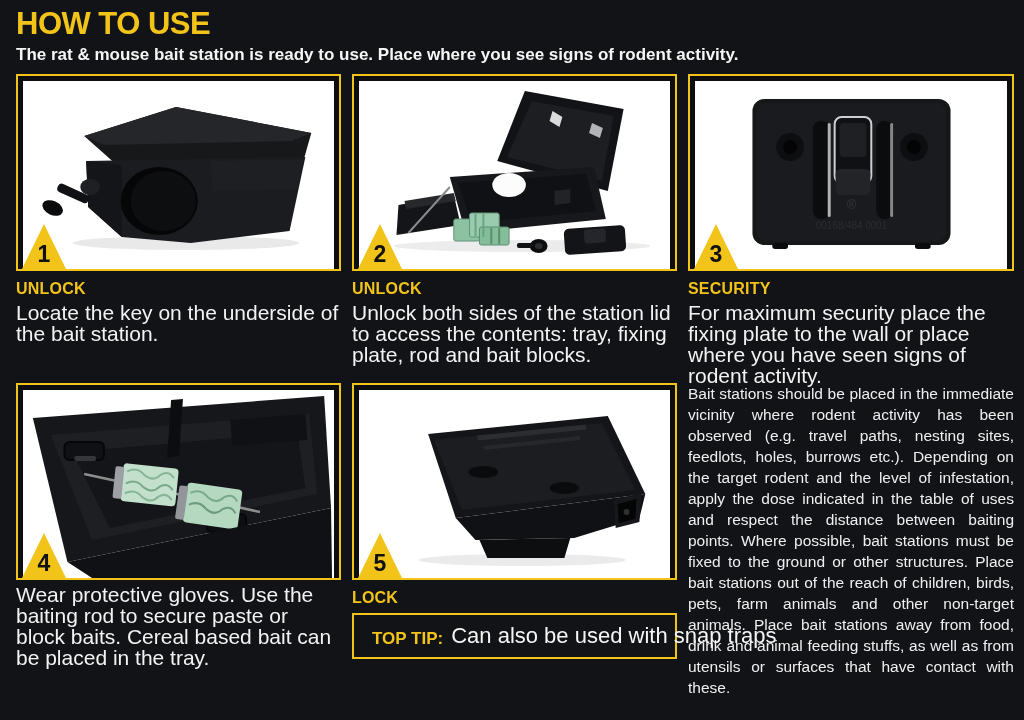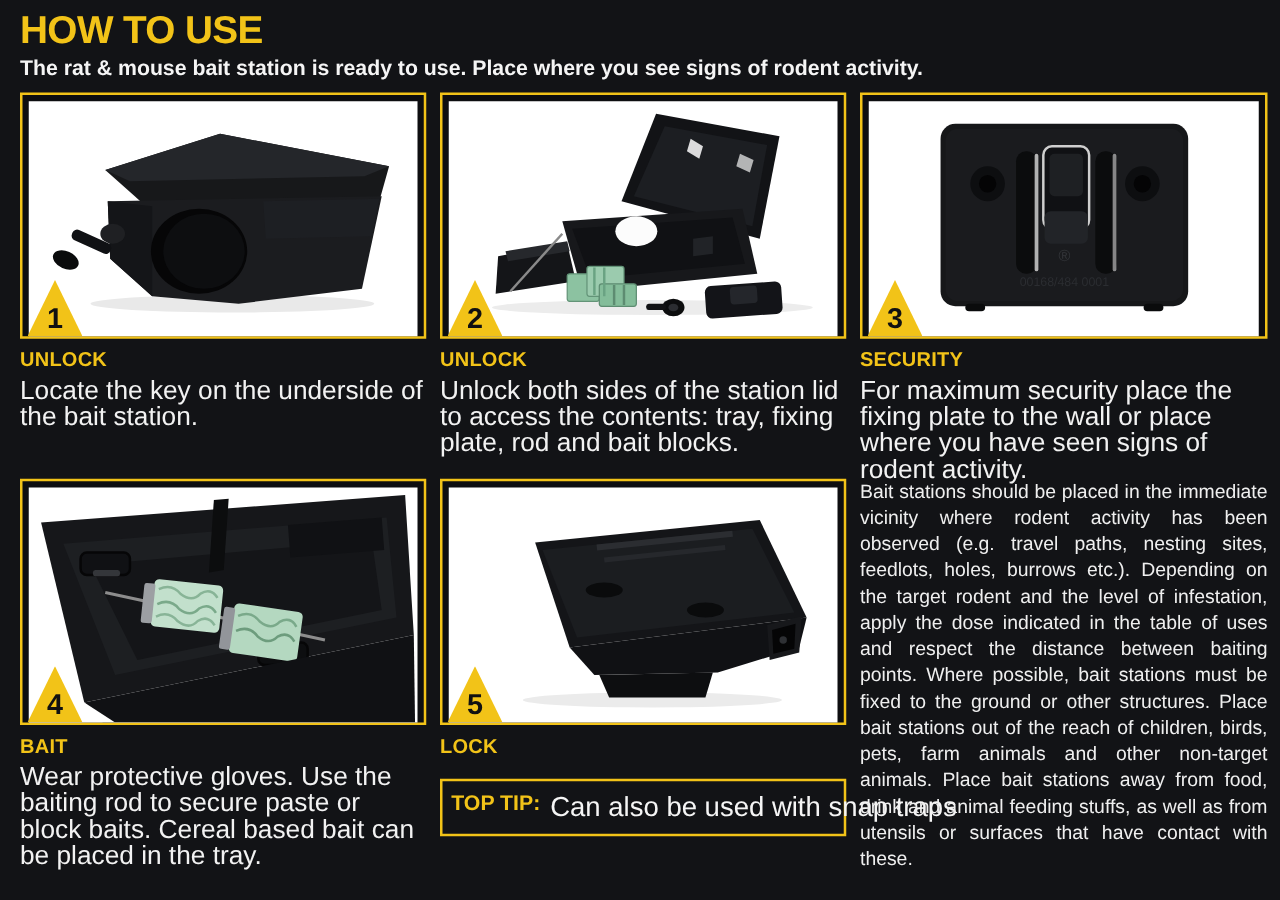--- a/index.html
+++ b/index.html
@@ -72,25 +72,25 @@
     margin-top:4px;
     color:#f2f2f2;
   }
   .placement-note{
     font-size:15.5px;
     line-height:21px;
     text-align:justify;
     color:#efefef;
   }
   .top-tip{
-    margin-top:16px;
+    margin-top:6px;
     border:2px solid var(--accent);
-    padding:8px 7px;
+    padding:8px 18px;
     display:flex;
-    align-items:flex-start;
+    align-items:flex-end;
     gap:8px;
     white-space:nowrap;
   }
   .top-tip-label{
     color:var(--accent);
     font-weight:bold;
     font-size:17px;
   }
   .top-tip-text{font-size:22px;color:#f5f5f5;}
 </style>
@@ -231,21 +231,20 @@
               <rect x="156" y="100" width="9" height="34" rx="2" fill="#92959a"></rect>
             </g>
             <polygon points="45,172 312,118 313,188 60,188" fill="#101114"></polygon>
             <polygon points="0,188 0,150 45,172 70,188" fill="#ffffff"></polygon>
           </svg>
         </div>
         <div class="badge">
             <span>4</span>
           </div>
       </div>
-      <div class="step-title">BAIT</div>
       <div class="step-desc">Wear protective gloves. Use the baiting rod to secure paste or block baits. Cereal based bait can be placed in the tray.</div>
     </div>
 
     <div class="step">
       <div class="photo-frame">
         <div class="photo">
           <svg viewBox="0 0 315 188" preserveAspectRatio="none">
             <ellipse cx="165" cy="170" rx="105" ry="6" fill="#ebebeb"></ellipse>
             <polygon points="70,44 252,26 290,104 98,128" fill="#141518"></polygon>
             <polygon points="76,50 246,33 280,100 104,120" fill="#1b1d20"></polygon>

